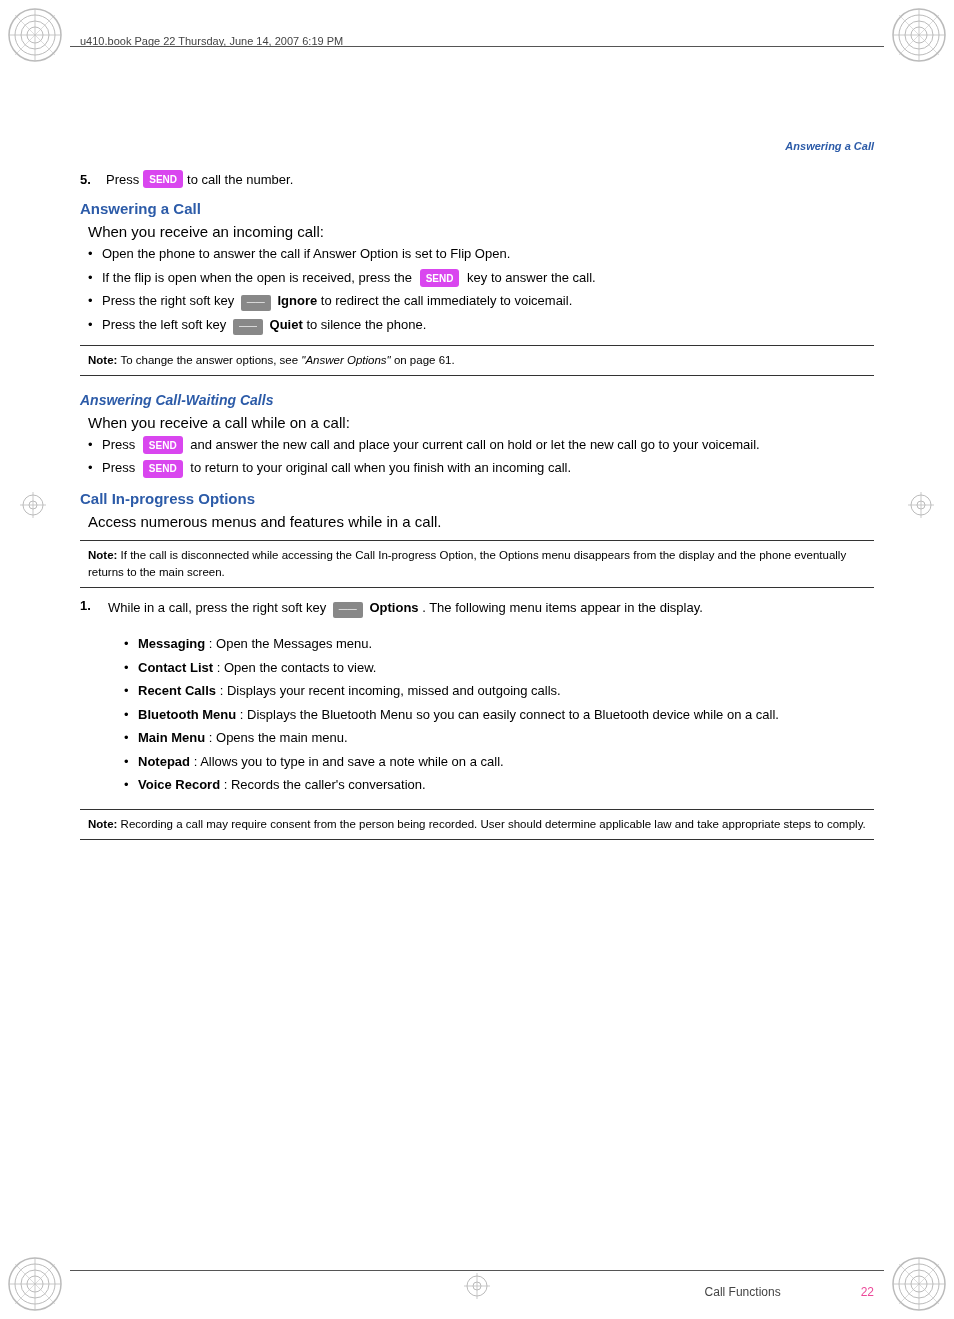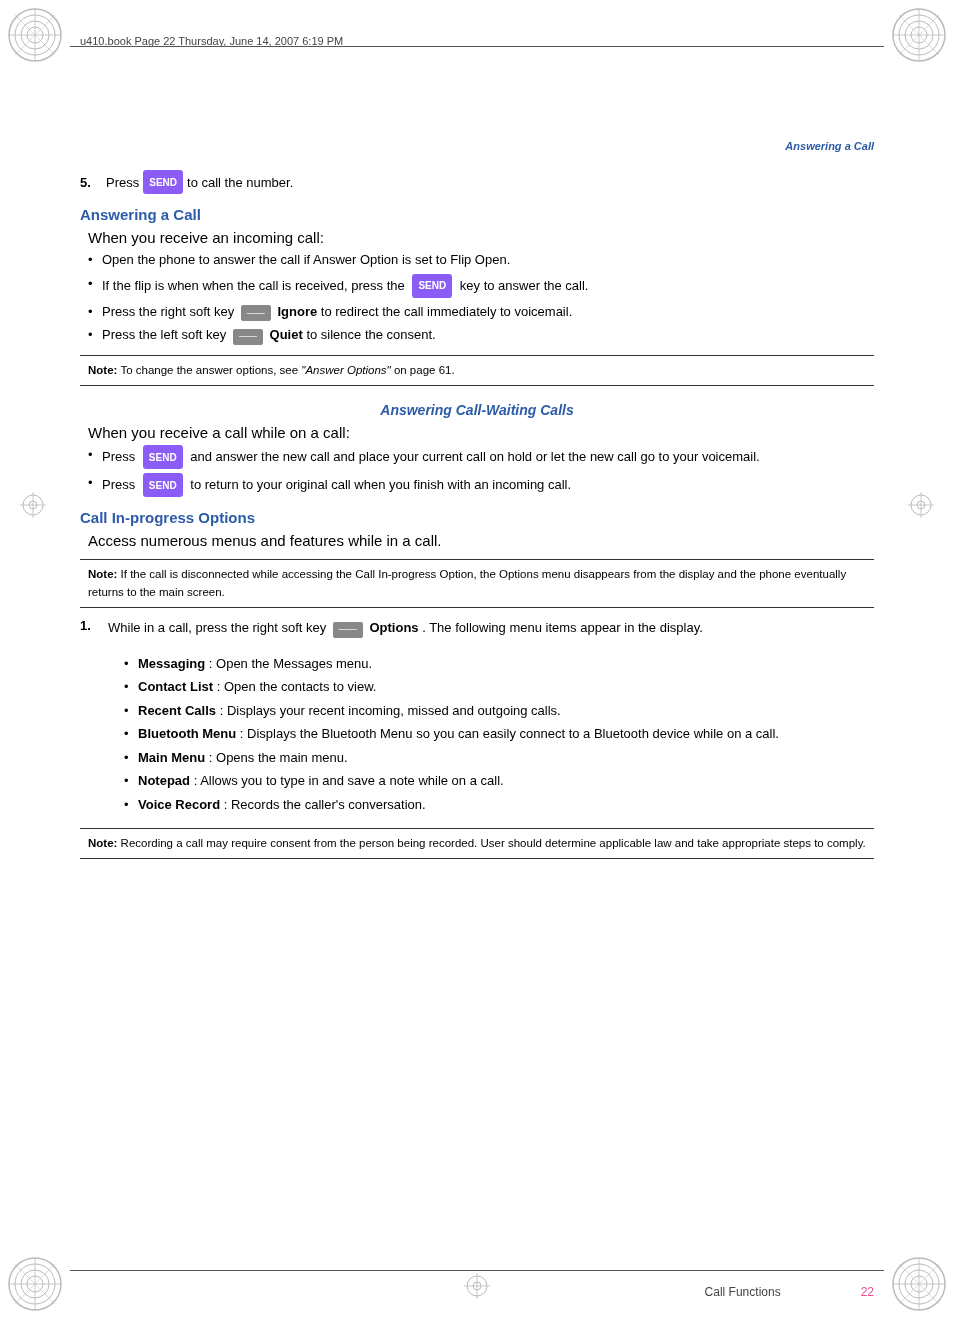--- a/index.html
+++ b/index.html
@@ -74,47 +74,46 @@
       font-weight: bold;
       margin-right: 6px;
       min-width: 20px;
     }
 
     
     .send-btn {
       display: inline-flex;
       align-items: center;
       justify-content: center;
-      background: #8b5cf6;
+      background: #d946ef;
       color: #fff;
       font-size: 10px;
       font-weight: bold;
       padding: 2px 6px;
       border-radius: 3px;
       margin: 0 4px;
-      height: 24px;
+      height: 18px;
       min-width: 38px;
     }
 
     
     .section-heading {
       font-size: 15px;
       font-weight: bold;
       color: #2c5ba8;
       margin-top: 12px;
       margin-bottom: 6px;
     }
     .section-heading-italic {
       font-size: 14px;
       font-weight: bold;
       color: #2c5ba8;
       font-style: italic;
       margin-top: 16px;
       margin-bottom: 6px;
-      text-align: center;
     }
 
     
     .body-text {
       font-size: 15px;
       margin-bottom: 4px;
       padding-left: 8px;
     }
 
     
@@ -331,35 +330,35 @@
 
   <div class="section-heading">Answering a Call</div>
 
   <div class="body-text">When you receive an incoming call:</div>
 
   <ul class="bullet-list">
     <li>
       <span>Open the phone to answer the call if Answer Option is set to Flip Open.</span>
     </li>
     <li>
-      <span>If the flip is when when the call is received, press the </span>
+      <span>If the flip is open when the open is received, press the </span>
       <span class="send-btn">SEND</span>
       <span>key to answer the call.</span>
     </li>
     <li>
       <span>Press the right soft key </span>
       <span class="softkey-btn">——</span>
       <strong>Ignore</strong>
       <span>to redirect the call immediately to voicemail.</span>
     </li>
     <li>
       <span>Press the left soft key </span>
       <span class="softkey-btn">——</span>
       <strong>Quiet</strong>
-      <span>to silence the consent.</span>
+      <span>to silence the phone.</span>
     </li>
   </ul>
 
   <div class="note-box">
     <span class="note-label">Note:</span>
     <span>To change the answer options, see</span>
     <span class="note-ref">"Answer Options"</span>
     <span> on page 61.</span>
   </div>
 

